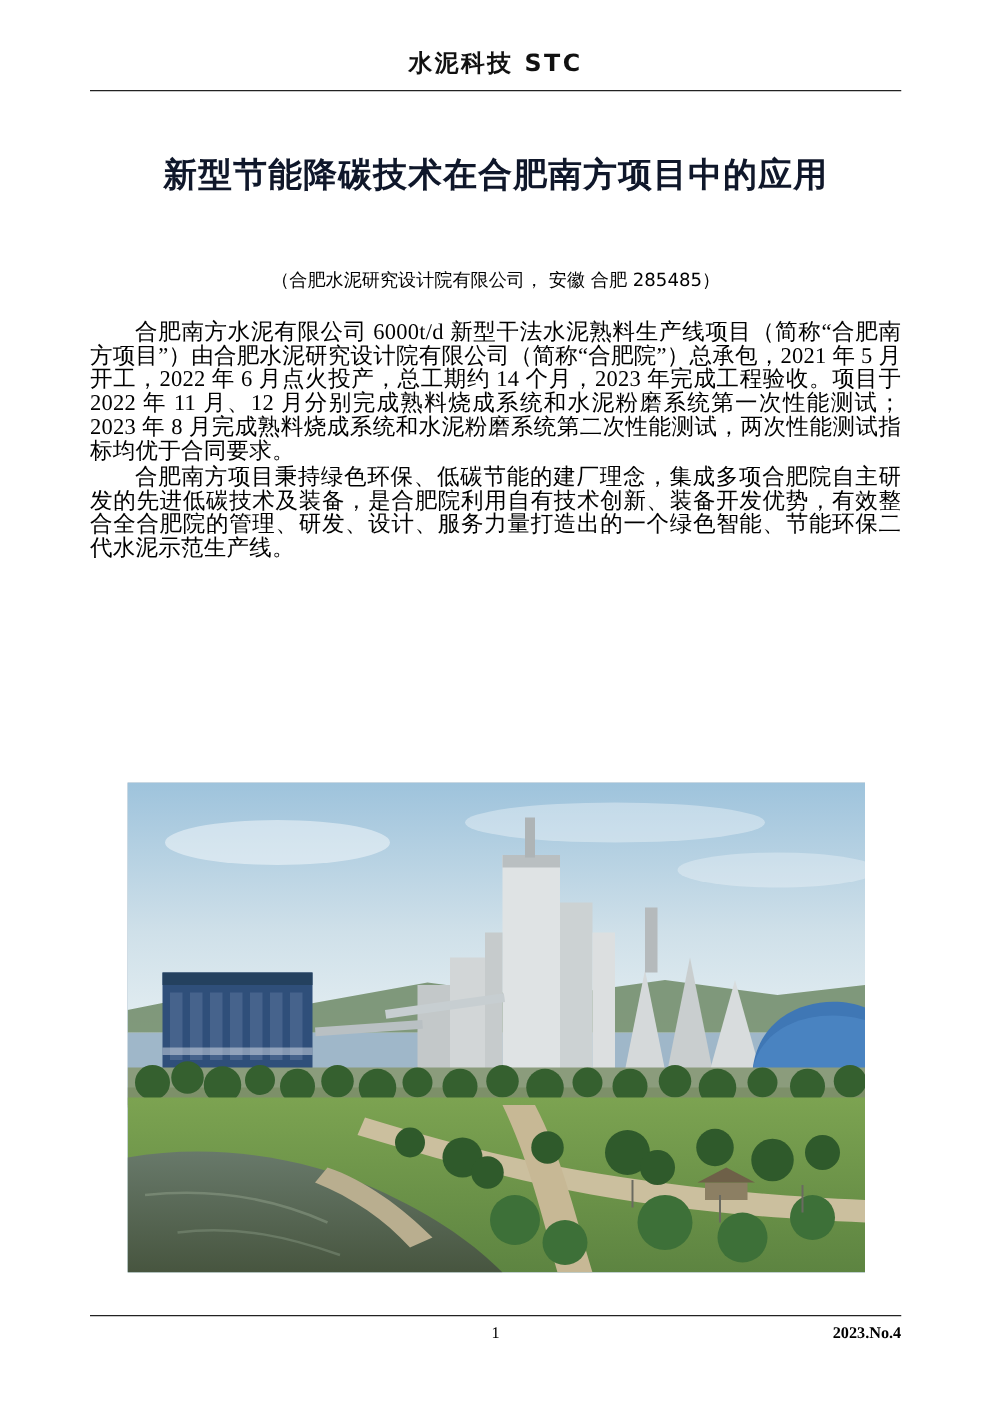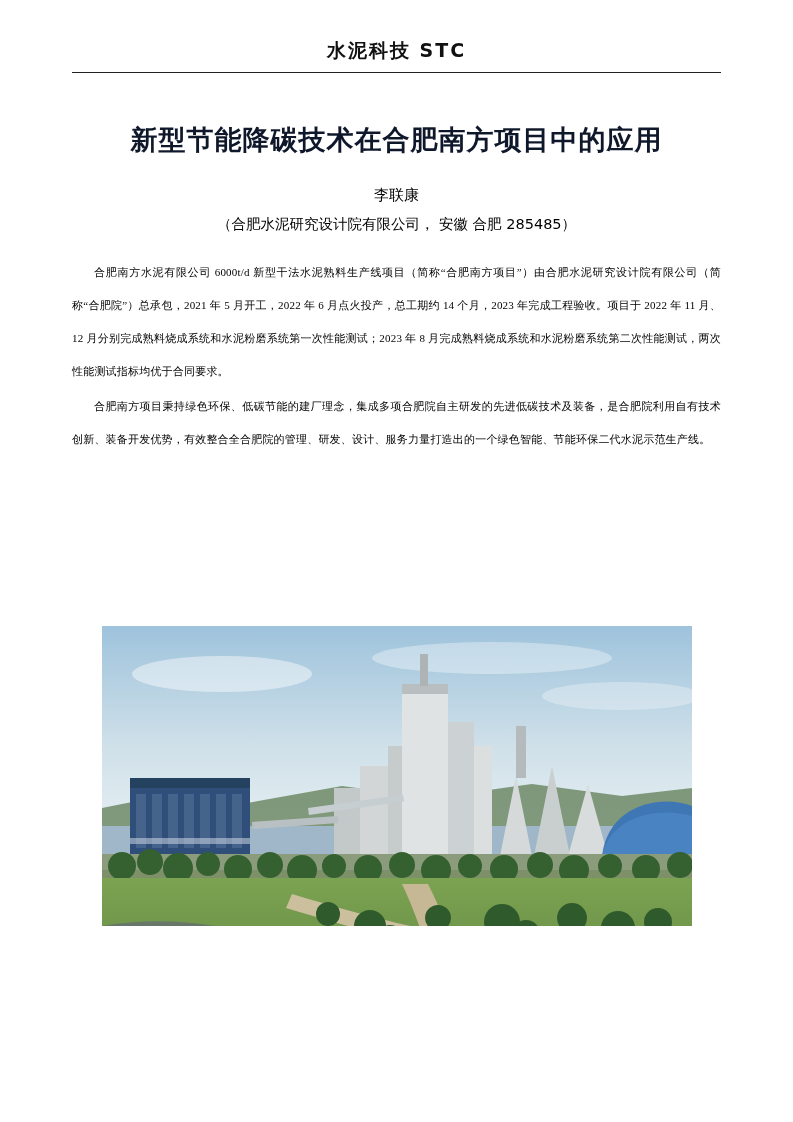--- a/index.html
+++ b/index.html
@@ -3,21 +3,21 @@
 <meta charset="utf-8">
 <style>
   html, body {
     margin: 0;
     padding: 0;
     background: #ffffff;
   }
   .page {
     position: relative;
     width: 793px;
-    height: 926px;
+    height: 1122px;
     margin: 0 auto;
     background: #ffffff;
     box-sizing: border-box;
     font-family: "Liberation Serif", serif;
     color: #000000;
     overflow: hidden;
   }
 
   
   .header-band {
@@ -75,22 +75,22 @@
   }
 
   
   .body-wrap {
     position: absolute;
     left: 72px;
     right: 72px;
     top: 256px;
   }
   .para {
-    font-size: 11px;
-    line-height: 33px;
+    font-size: 18px;
+    line-height: 19px;
     text-align: justify;
     text-justify: inter-ideograph;
     text-indent: 2em;
     margin: 0 0 2px 0;
     letter-spacing: 0.2px;
   }
 
   
   .figure {
     position: absolute;
@@ -134,21 +134,20 @@
 <body>
 
 <div class="page">
 
   <div class="header-band">
     <div class="header-title">水泥科技  STC</div>
     <div class="header-rule"></div>
   </div>
 
   <div class="doc-title">新型节能降碳技术在合肥南方项目中的应用</div>
-  <div class="author">李联康</div>
   <div class="affiliation">（合肥水泥研究设计院有限公司，  安徽   合肥   285485）</div>
 
   <div class="body-wrap">
     <p class="para">合肥南方水泥有限公司 6000t/d 新型干法水泥熟料生产线项目（简称“合肥南方项目”）由合肥水泥研究设计院有限公司（简称“合肥院”）总承包，2021 年 5 月开工，2022 年 6 月点火投产，总工期约 14 个月，2023 年完成工程验收。项目于 2022 年 11 月、12 月分别完成熟料烧成系统和水泥粉磨系统第一次性能测试；2023 年 8 月完成熟料烧成系统和水泥粉磨系统第二次性能测试，两次性能测试指标均优于合同要求。</p>
     <p class="para">合肥南方项目秉持绿色环保、低碳节能的建厂理念，集成多项合肥院自主研发的先进低碳技术及装备，是合肥院利用自有技术创新、装备开发优势，有效整合全合肥院的管理、研发、设计、服务力量打造出的一个绿色智能、节能环保二代水泥示范生产线。</p>
   </div>
 
   <div class="figure">
     <svg class="fig-canvas" viewBox="0 0 590 392" preserveAspectRatio="none">
       <defs>

